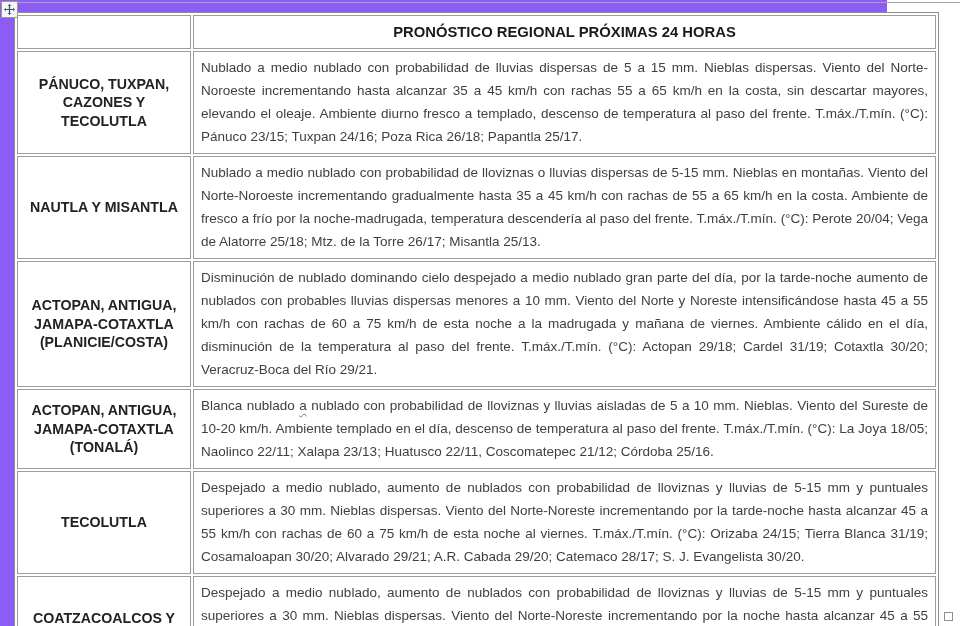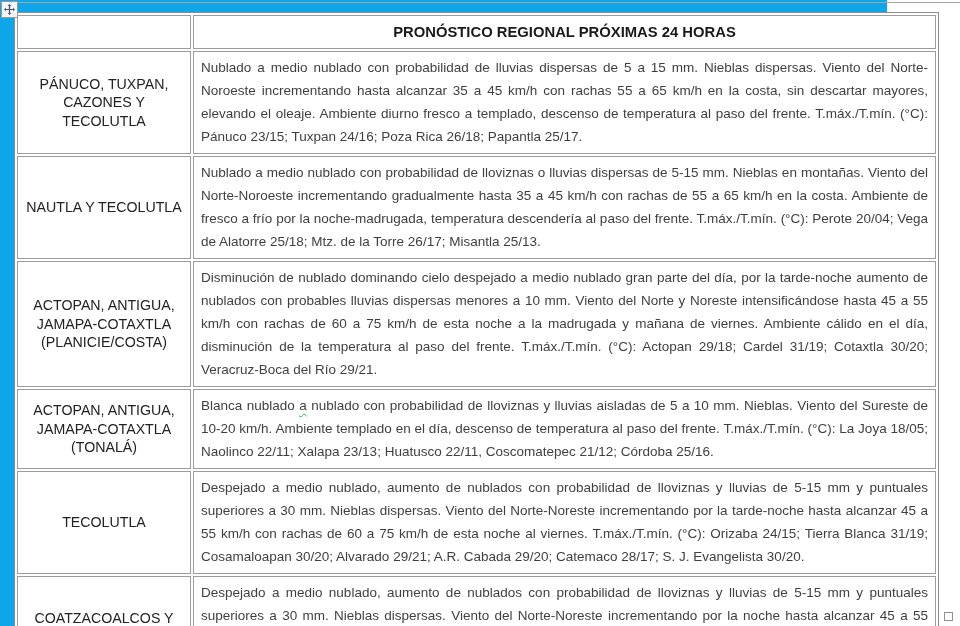--- a/index.html
+++ b/index.html
@@ -5,21 +5,21 @@
   html, body { margin: 0; padding: 0; }
   body {
     width: 960px; height: 626px;
     background: #ffffff;
     font-family: "Liberation Sans", "DejaVu Sans", sans-serif;
     overflow: hidden;
   }
   .page {
     position: relative;
     width: 887px; height: 626px;
-    background: #0ea5e9;
+    background: #8b5cf6;
   }
   .top-boundary {
     position: absolute;
     left: 0; top: 2px; width: 960px; height: 1px;
     background: #a6a6a6;
   }
   .move-handle {
     position: absolute;
     left: 1px; top: 1px;
     width: 15px; height: 15px;
@@ -42,21 +42,21 @@
   }
   .doc-table td {
     border: 1px solid #9c9c9c;
     background: #ffffff;
     overflow: hidden;
   }
   td.region-cell {
     width: 160px;
     text-align: center;
     vertical-align: middle;
-    font-weight: normal;
+    font-weight: bold;
     font-size: 14.2px;
     line-height: 18.5px;
     color: #222222;
     padding: 0 6px;
   }
   td.forecast-cell {
     text-align: justify;
     vertical-align: top;
     font-size: 13.5px;
     line-height: 23px;
@@ -116,21 +116,21 @@
       <td class="region-cell">
         <span>PÁNUCO, TUXPAN, CAZONES Y TECOLUTLA</span>
       </td>
       <td class="forecast-cell">
         <span>Nublado a medio nublado con probabilidad de lluvias dispersas de 5 a 15 mm. Nieblas dispersas. Viento del Norte-Noroeste incrementando hasta alcanzar 35 a 45 km/h con rachas 55 a 65 km/h en la costa, sin descartar mayores, elevando el oleaje. Ambiente diurno fresco a templado, descenso de temperatura al paso del frente. T.máx./T.mín. (°C): Pánuco 23/15; Tuxpan 24/16; Poza Rica 26/18; Papantla 25/17.</span>
       </td>
     </tr>
 
     <tr>
       <td class="region-cell">
-        <span>NAUTLA Y TECOLUTLA</span>
+        <span>NAUTLA Y MISANTLA</span>
       </td>
       <td class="forecast-cell">
         <span>Nublado a medio nublado con probabilidad de lloviznas o lluvias dispersas de 5-15 mm. Nieblas en montañas. Viento del Norte-Noroeste incrementando gradualmente hasta 35 a 45 km/h con rachas de 55 a 65 km/h en la costa. Ambiente de fresco a frío por la noche-madrugada, temperatura descendería al paso del frente. T.máx./T.mín. (°C): Perote 20/04; Vega de Alatorre 25/18; Mtz. de la Torre 26/17; Misantla 25/13.</span>
       </td>
     </tr>
 
     <tr>
       <td class="region-cell">
         <span>ACTOPAN, ANTIGUA, JAMAPA-COTAXTLA (PLANICIE/COSTA)</span>
       </td>

